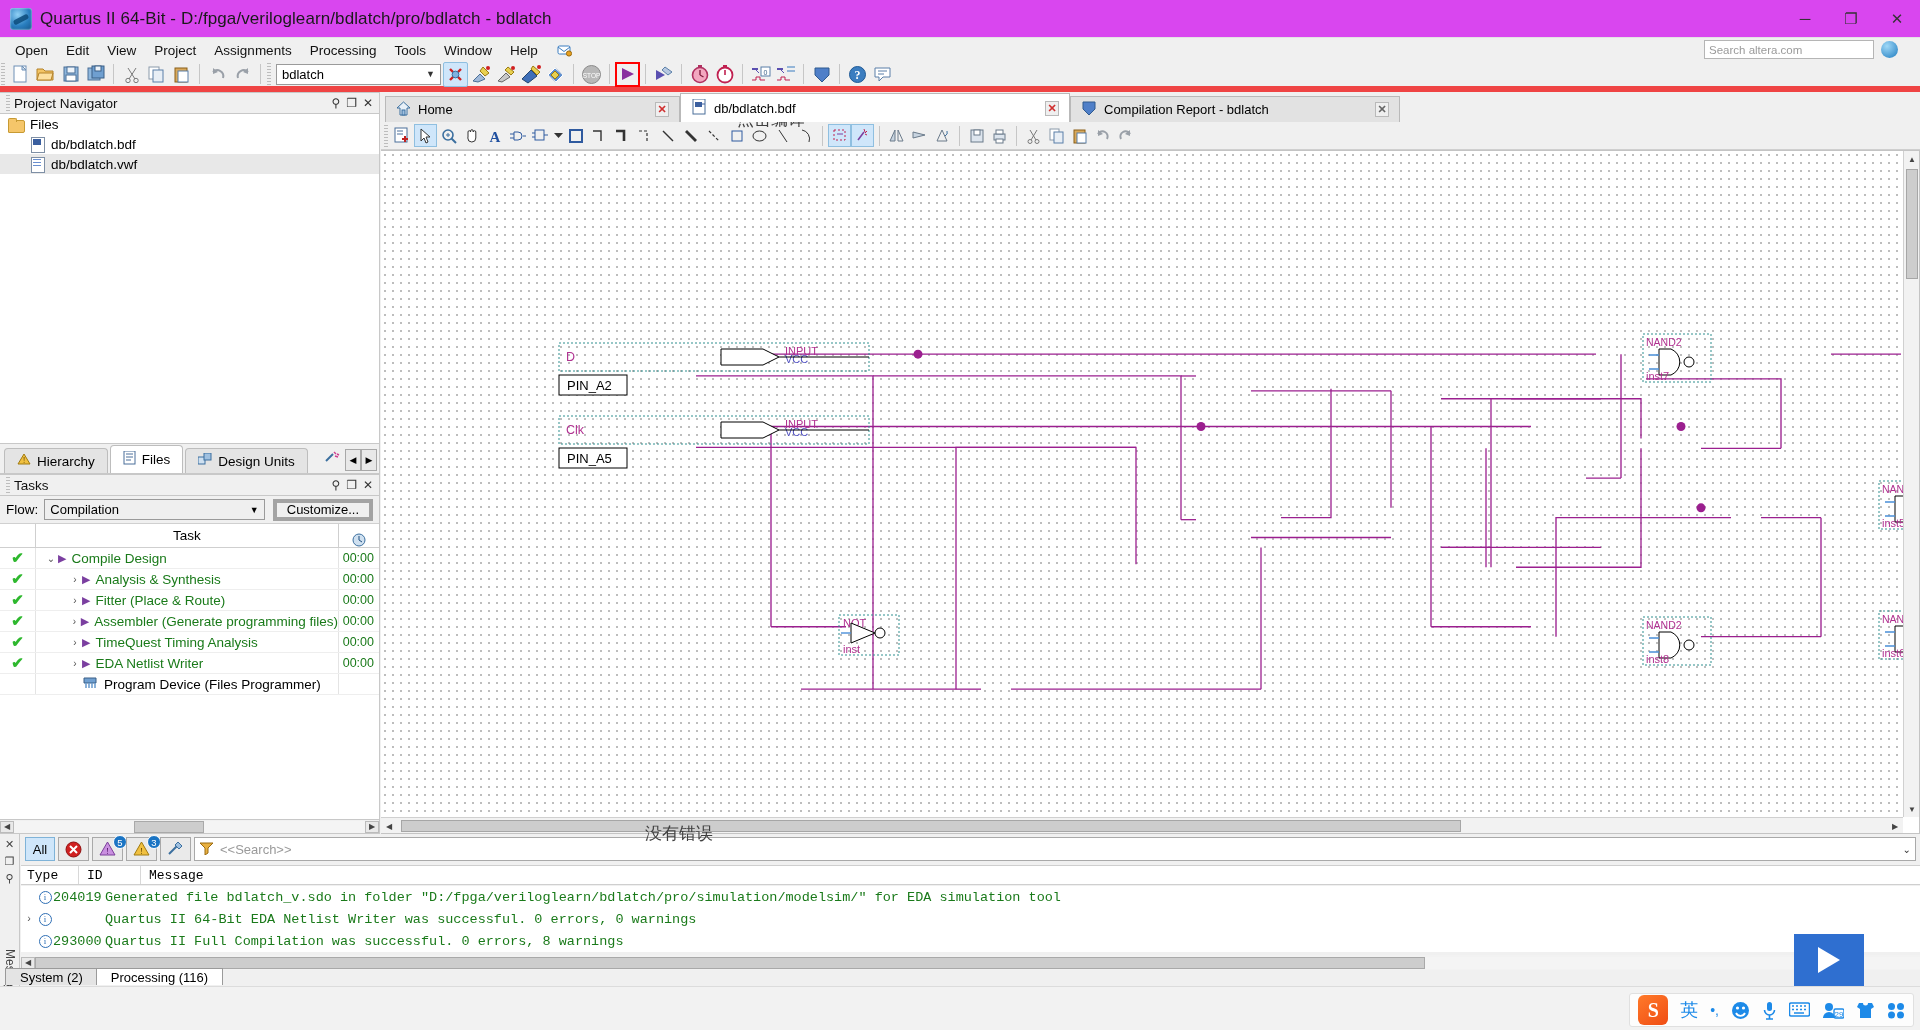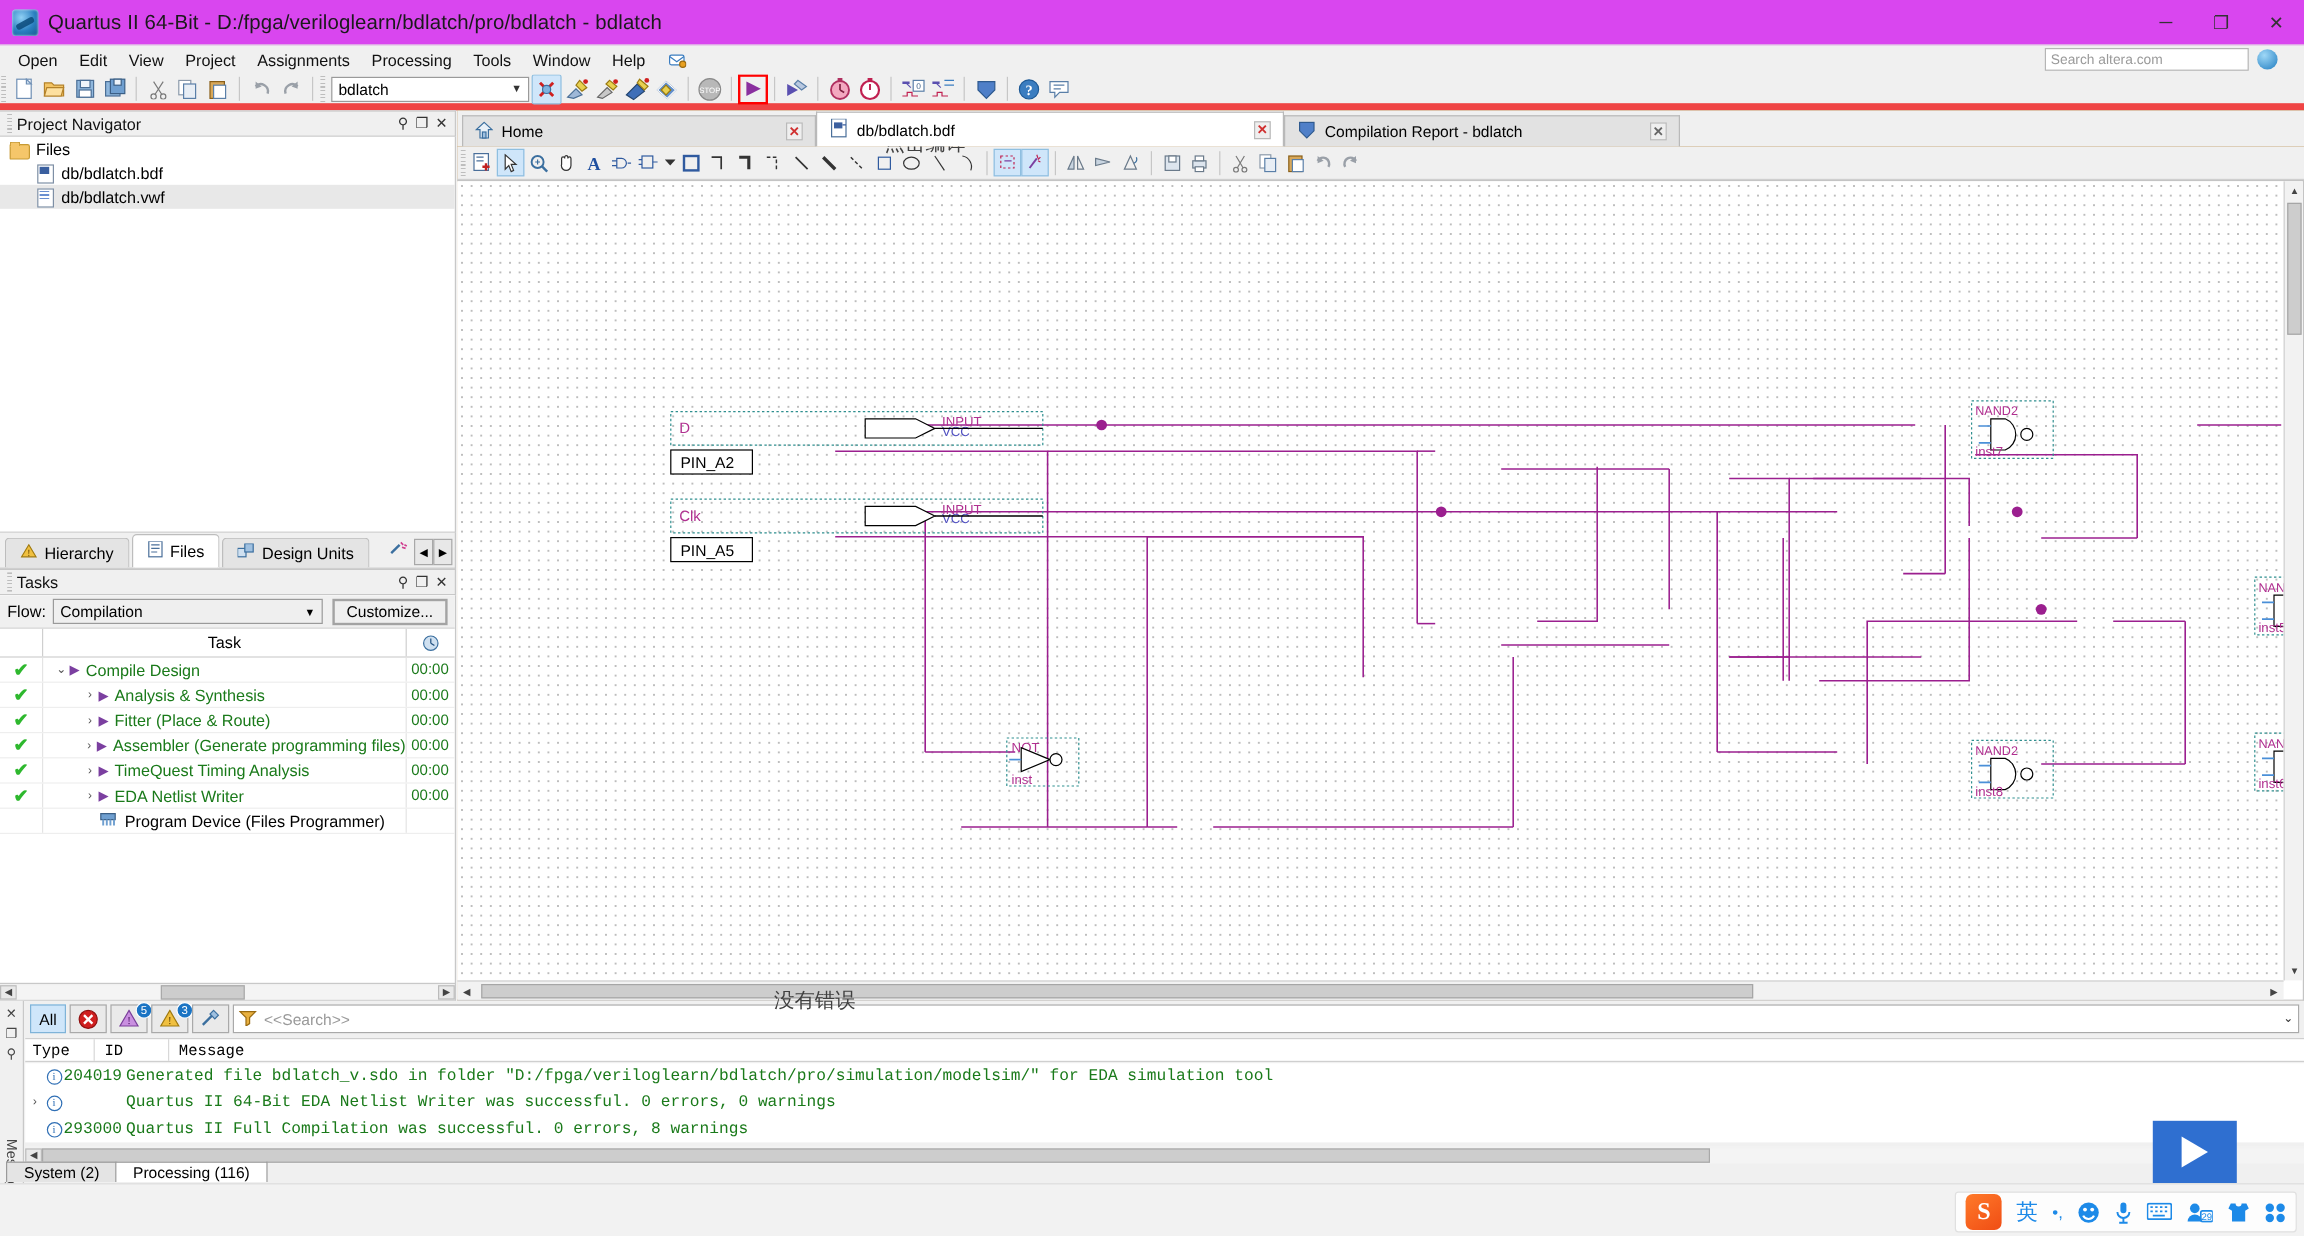--- a/index.html
+++ b/index.html
@@ -93,22 +93,22 @@
 
   #tasks-body { flex:1; background:#fff; border:1px solid #c8c8c8; border-top:none;
                 border-left:none; display:flex; flex-direction:column; overflow:hidden;}
   #flow-bar { height:28px; background:#f0f0f0; display:flex; align-items:center; padding:0 6px;
               border-bottom:1px solid #d0d0d0;}
   #flow-bar .lbl { font-size:13.5px; margin-right:6px;}
   #flow-combo { width:230px;height:21px;background:#efefef;border:1px solid #9a9a9a;
      display:flex;align-items:center;font-size:13px;padding-left:5px;}
   #flow-combo .arrow{margin-left:auto;margin-right:5px;font-size:9px;}
   #customize-btn { margin-left:8px;height:22px;padding:0 10px;background:#efefef;
-     border:2px solid #a3a3a3;font-size:13px;display:flex;align-items:center;}
-  #task-header { height:24px; display:flex; align-items:center; border-bottom:1px solid #cfcfcf;
+     border:4px solid #a3a3a3;font-size:13px;display:flex;align-items:center;}
+  #task-header { height:24px; display:flex; align-items:flex-end; border-bottom:1px solid #cfcfcf;
                  background:#fff; font-size:13.5px;}
   #task-header .c1{width:36px;border-right:1px solid #cfcfcf;height:100%;}
   #task-header .c2{flex:1;text-align:center;border-right:1px solid #cfcfcf;height:100%;
      display:flex;align-items:center;justify-content:center;}
   #task-header .c3{width:40px;display:flex;align-items:center;justify-content:center;}
   .task-row { height:21px; display:flex; align-items:center; font-size:13.5px;
               border-bottom:1px solid #eee;}
   .task-row .c1{width:36px;display:flex;align-items:center;justify-content:center;
      border-right:1px solid #e4e4e4;height:100%;}
   .task-row .c2{flex:1;display:flex;align-items:center;height:100%;

